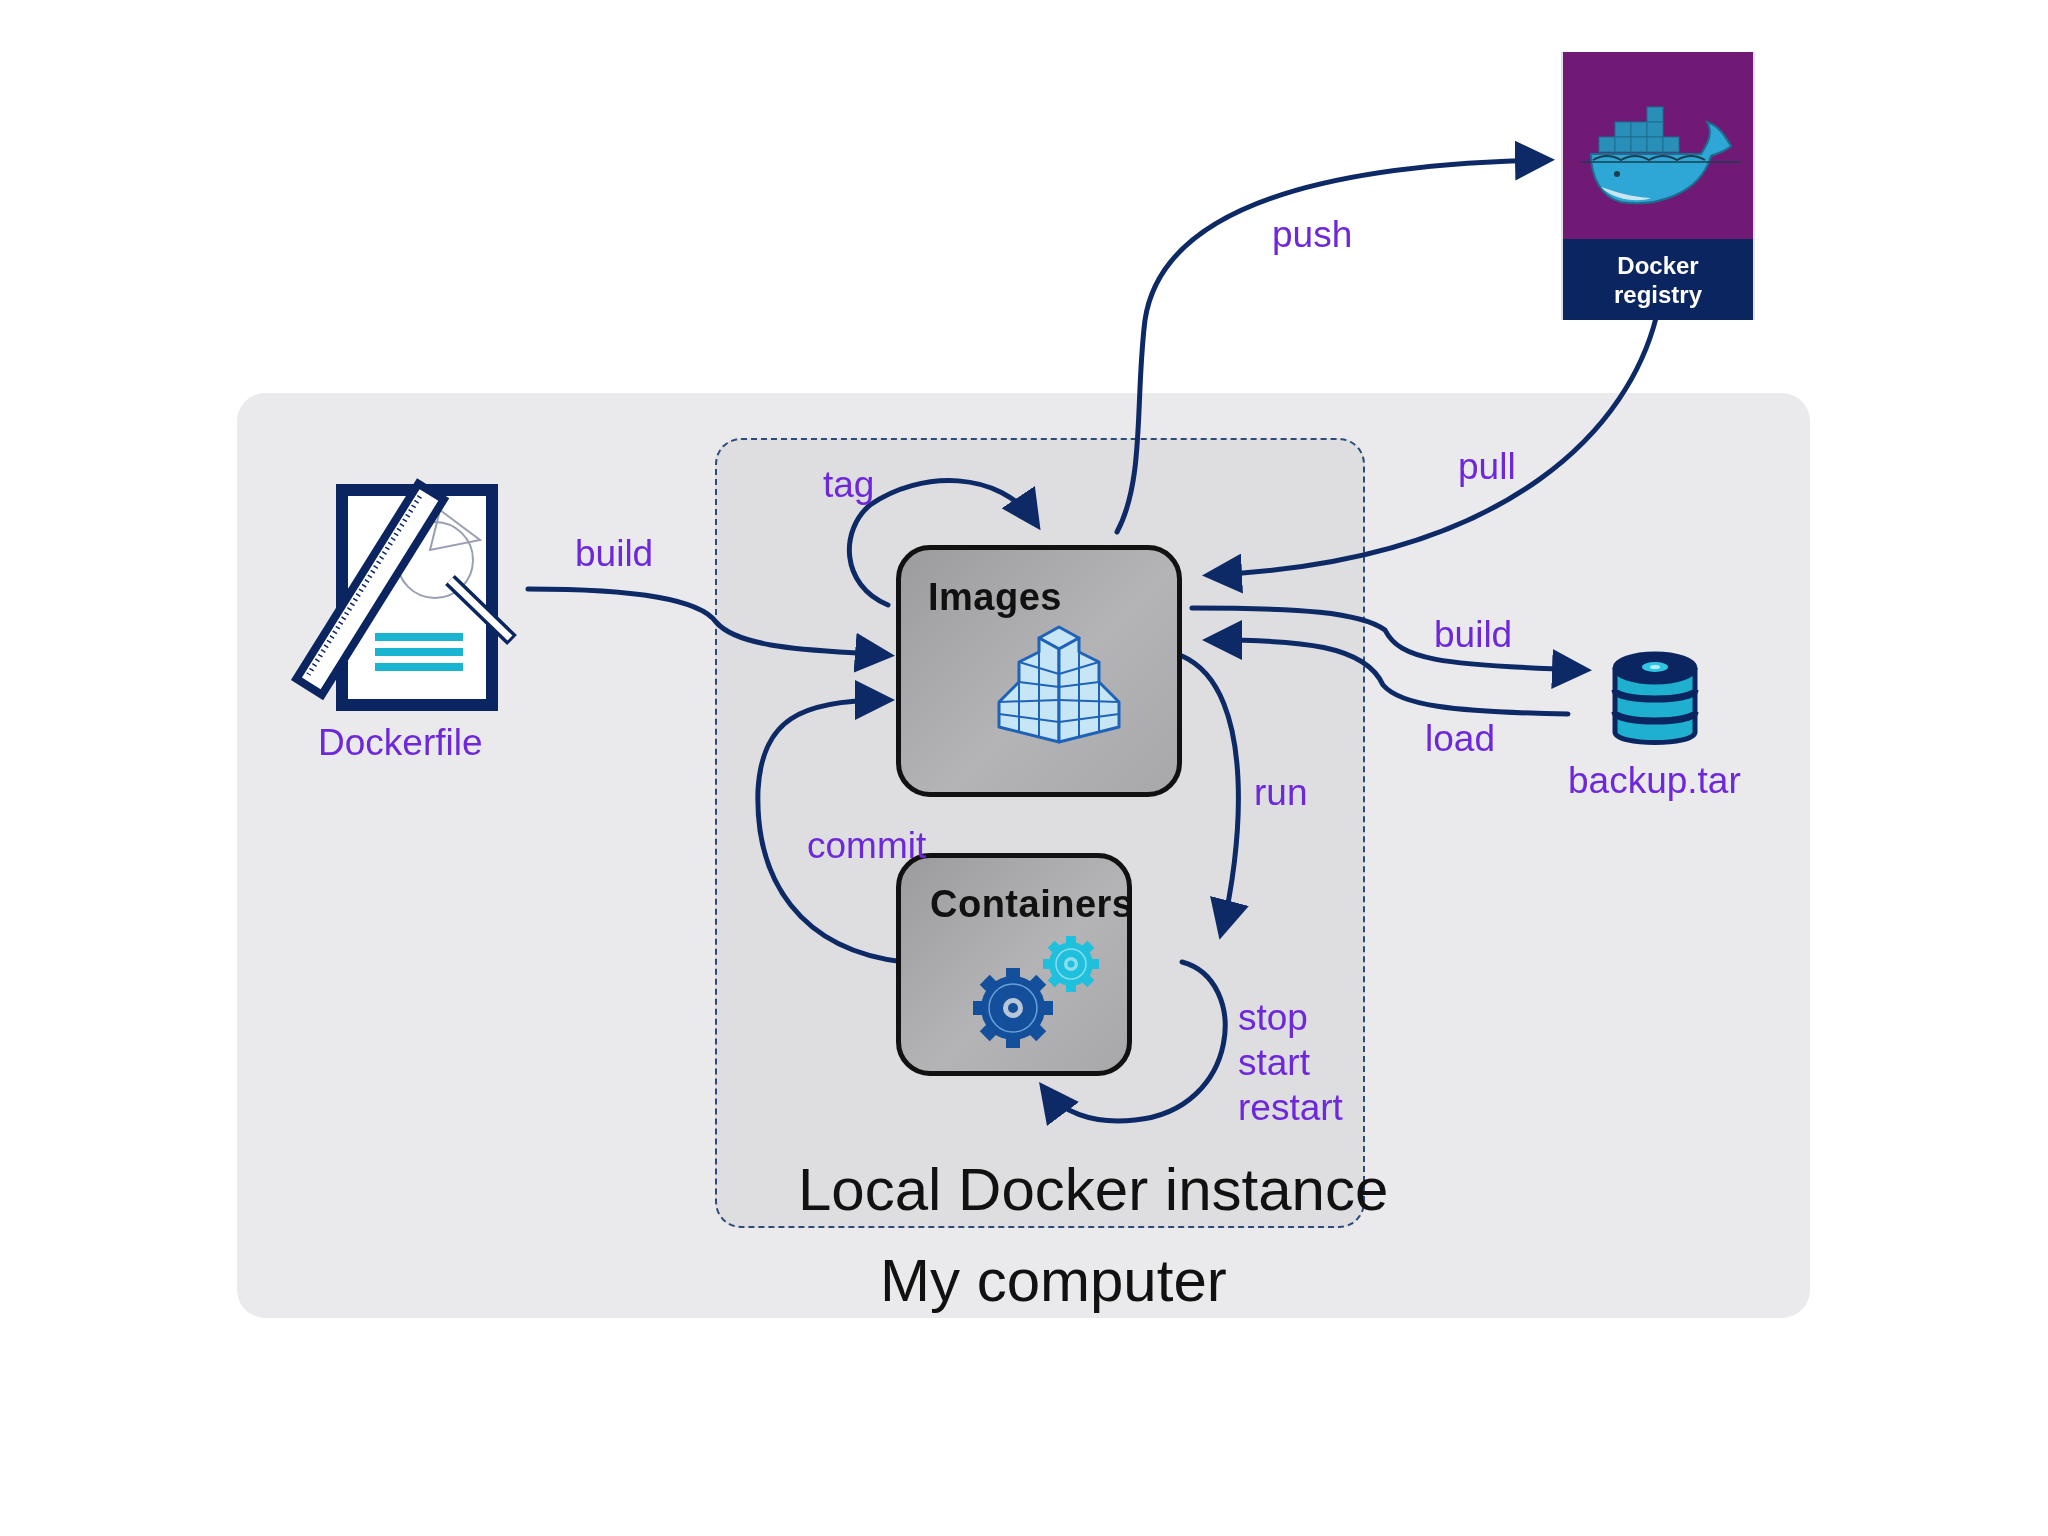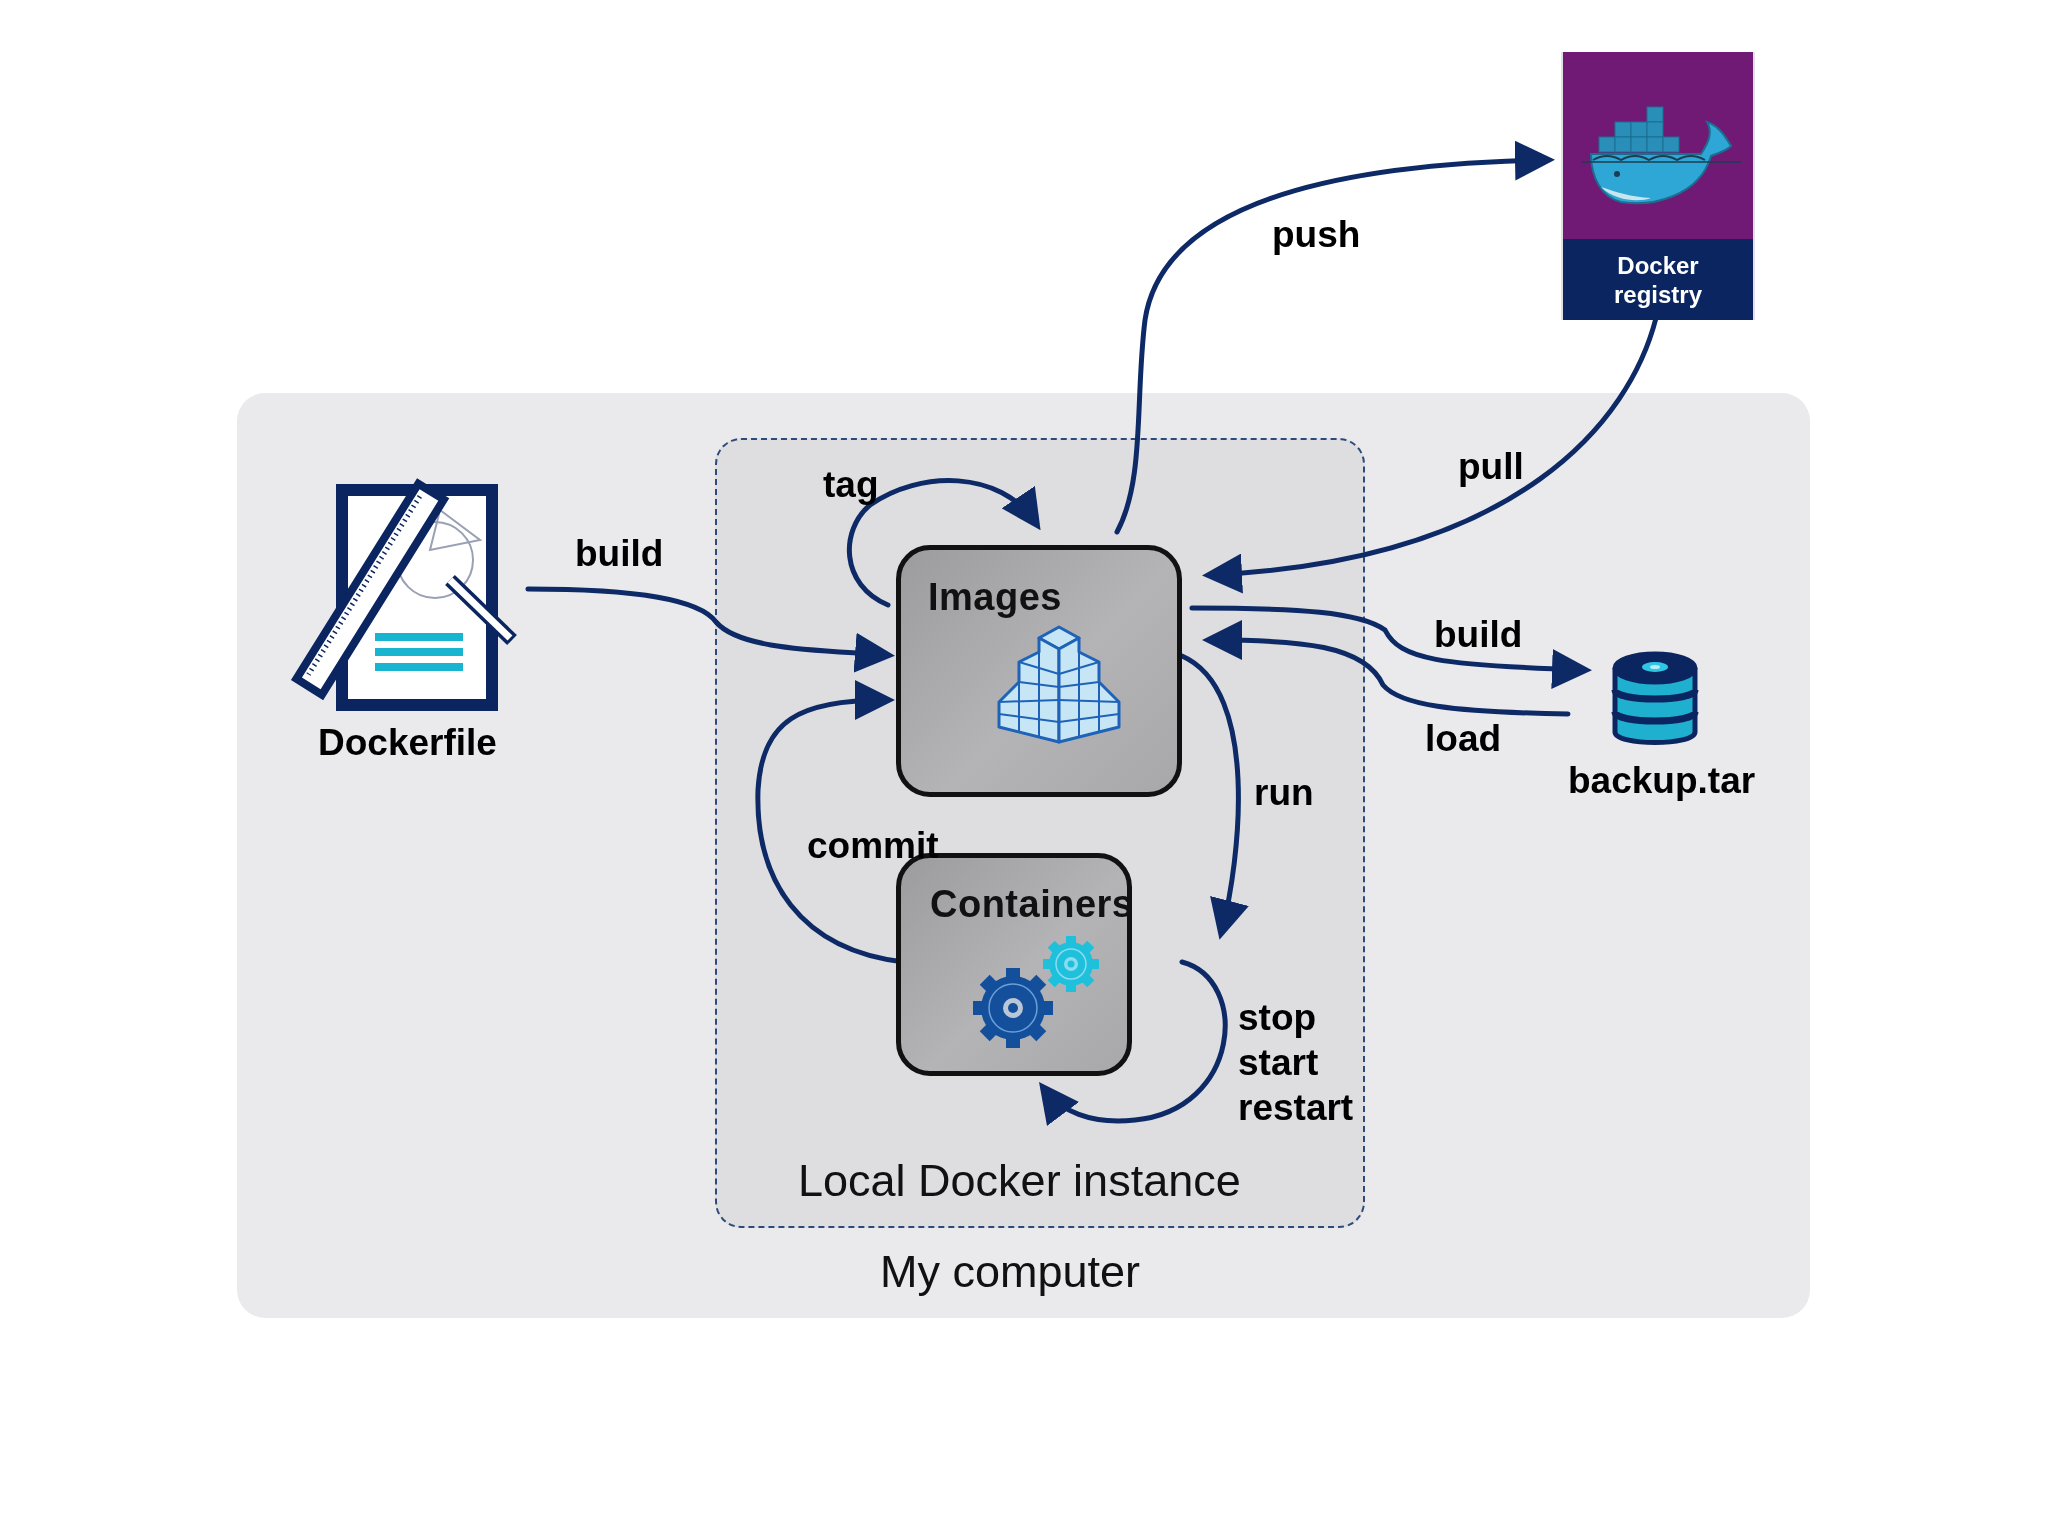--- a/index.html
+++ b/index.html
@@ -8,22 +8,22 @@
   .abs { position: absolute; }
   .my-computer { left: 237px; top: 393px; width: 1573px; height: 925px;
                  background: #eaeaec; border-radius: 28px; }
   .local-instance { left: 715px; top: 438px; width: 650px; height: 790px;
                     background: #dedee0; border: 2px dashed #2c4a7a; border-radius: 26px; box-sizing: border-box; }
   .node { left: 0; top: 0; background: linear-gradient(135deg, #9c9c9e, #b4b4b6 55%, #a8a8aa);
           border: 5px solid #111; border-radius: 34px; box-sizing: border-box; }
   .node-images { left: 896px; top: 545px; width: 286px; height: 252px; }
   .node-containers { left: 896px; top: 853px; width: 236px; height: 223px; }
   .node-title { position: absolute; font-weight: bold; color: #111; font-size: 38px; letter-spacing: 0.5px; }
-  .lbl { position: absolute; font-weight: bold; color: #000000; font-size: 37px; white-space: nowrap; }
-  .big { position: absolute; color: #111; font-size: 45px; white-space: nowrap; }
+  .lbl { position: absolute; font-weight: normal; color: #6d28d9; font-size: 37px; white-space: nowrap; }
+  .big { position: absolute; color: #111; font-size: 60px; white-space: nowrap; }
   .registry { left: 1561px; top: 52px; width: 190px; height: 268px; background: #701a75;
               border-left: 2px solid #e0e0e6; border-right: 2px solid #e0e0e6; }
   .registry-band { position: absolute; left: 0; bottom: 0; width: 100%; height: 81px; background: #0b2560;
                    color: #fff; font-weight: bold; font-size: 24px; text-align: center; line-height: 29px;
                    padding-top: 12px; box-sizing: border-box; }
   svg.arrows { position: absolute; left: 0; top: 0; }
 </style>
 </head>
 <body>
 

